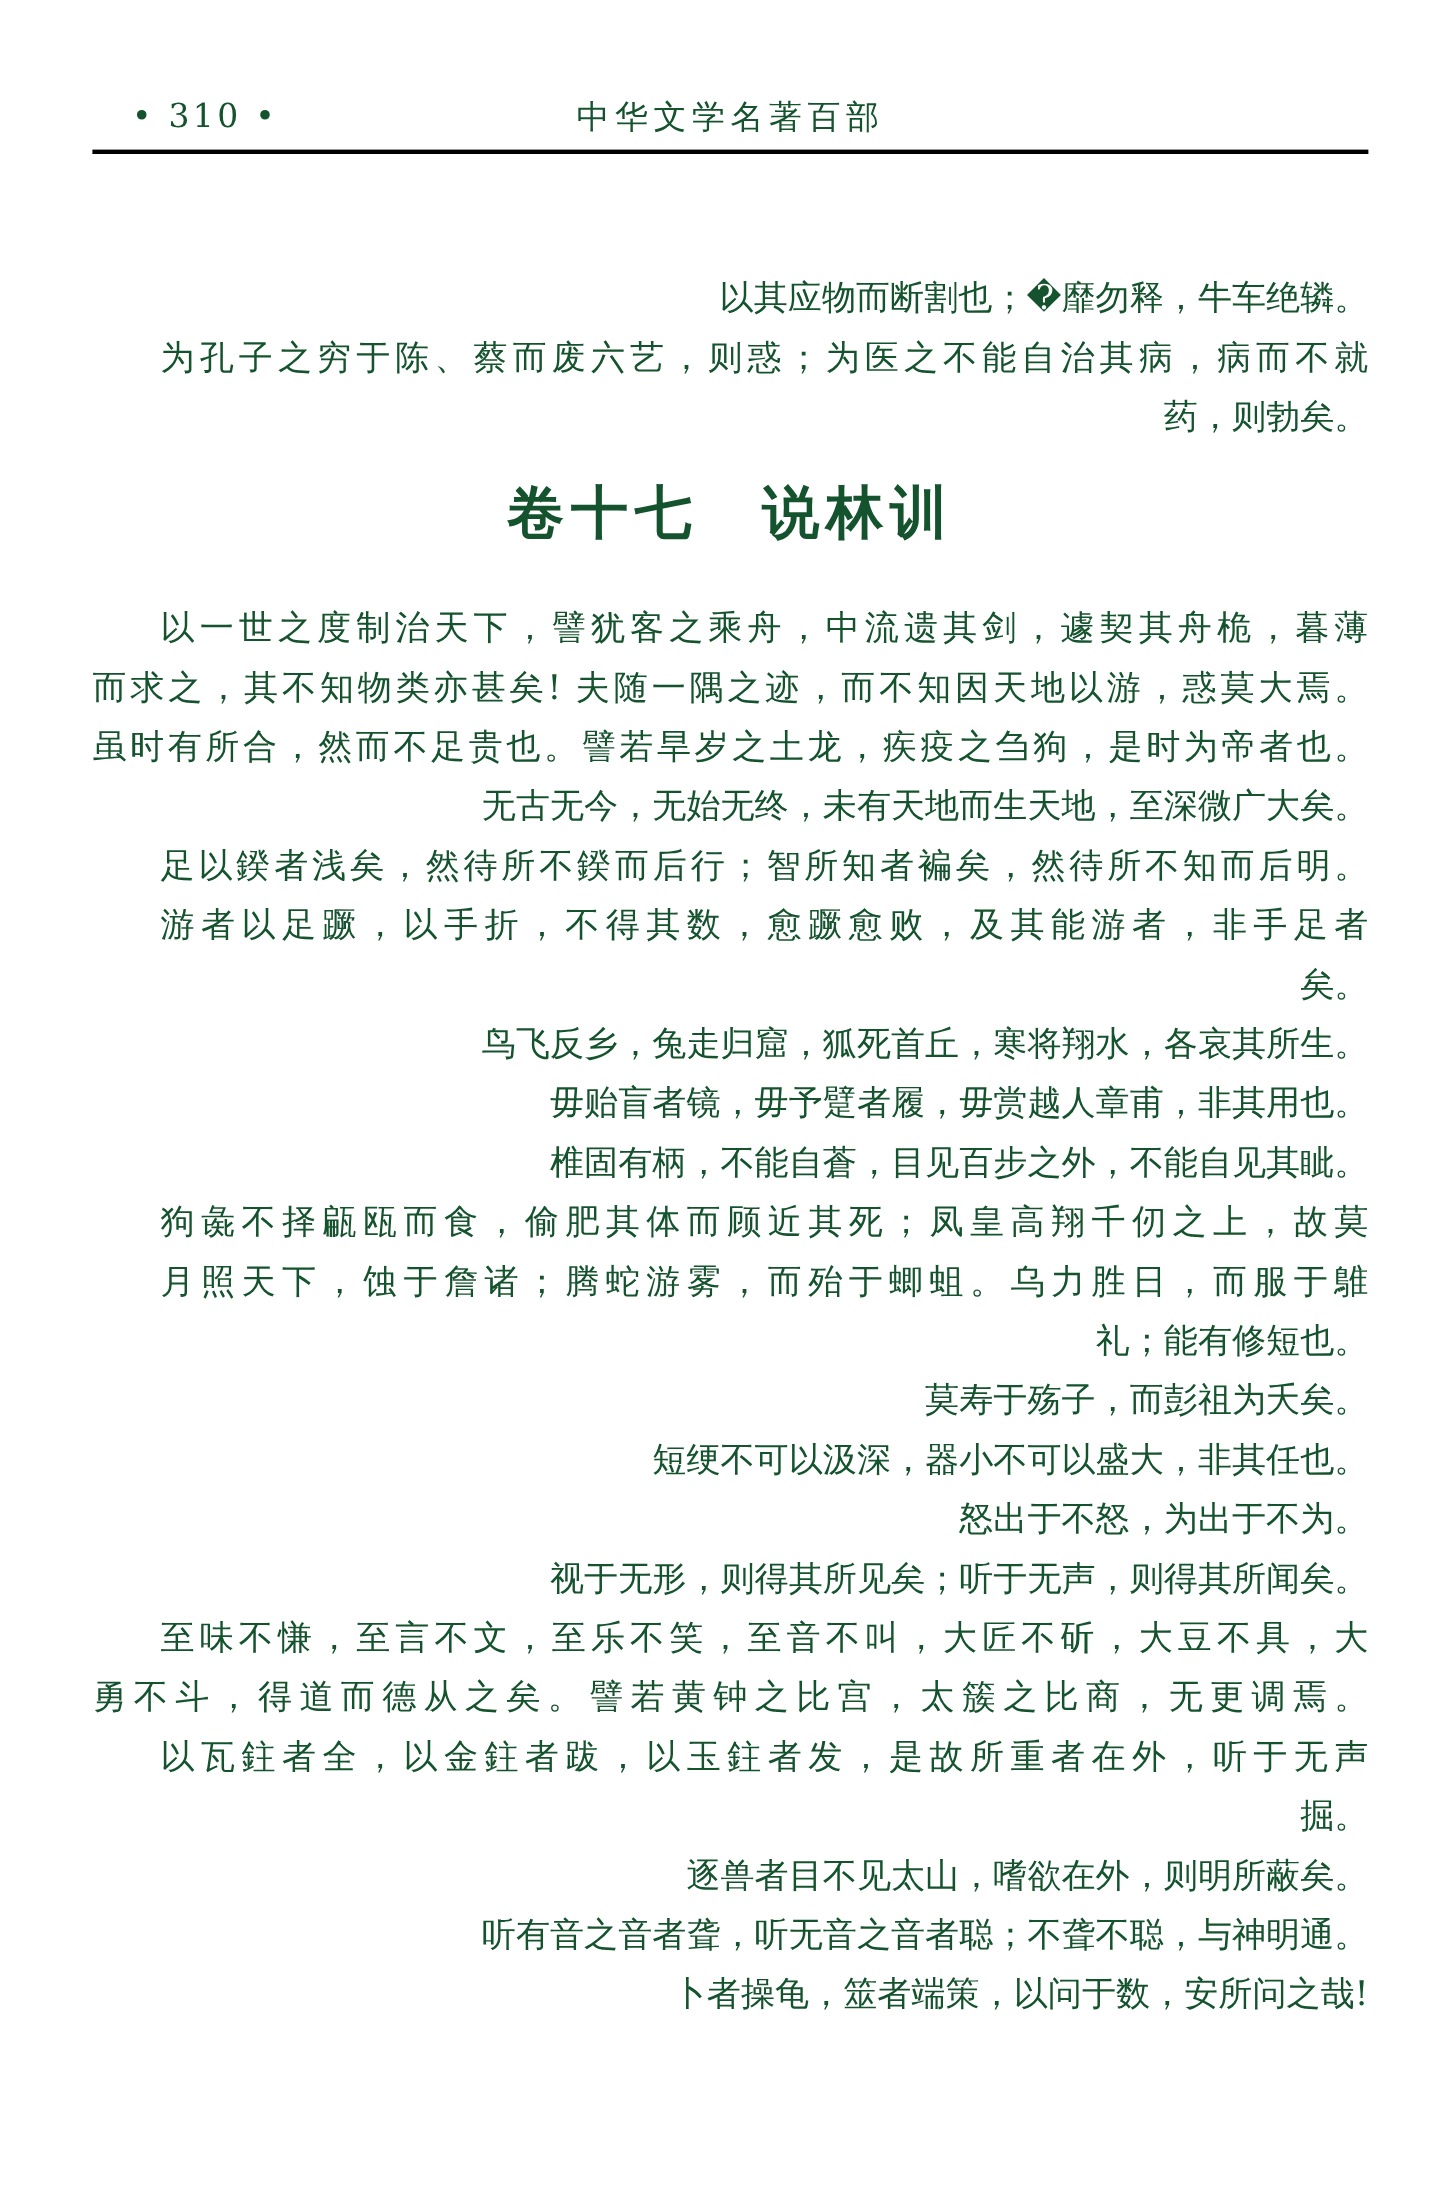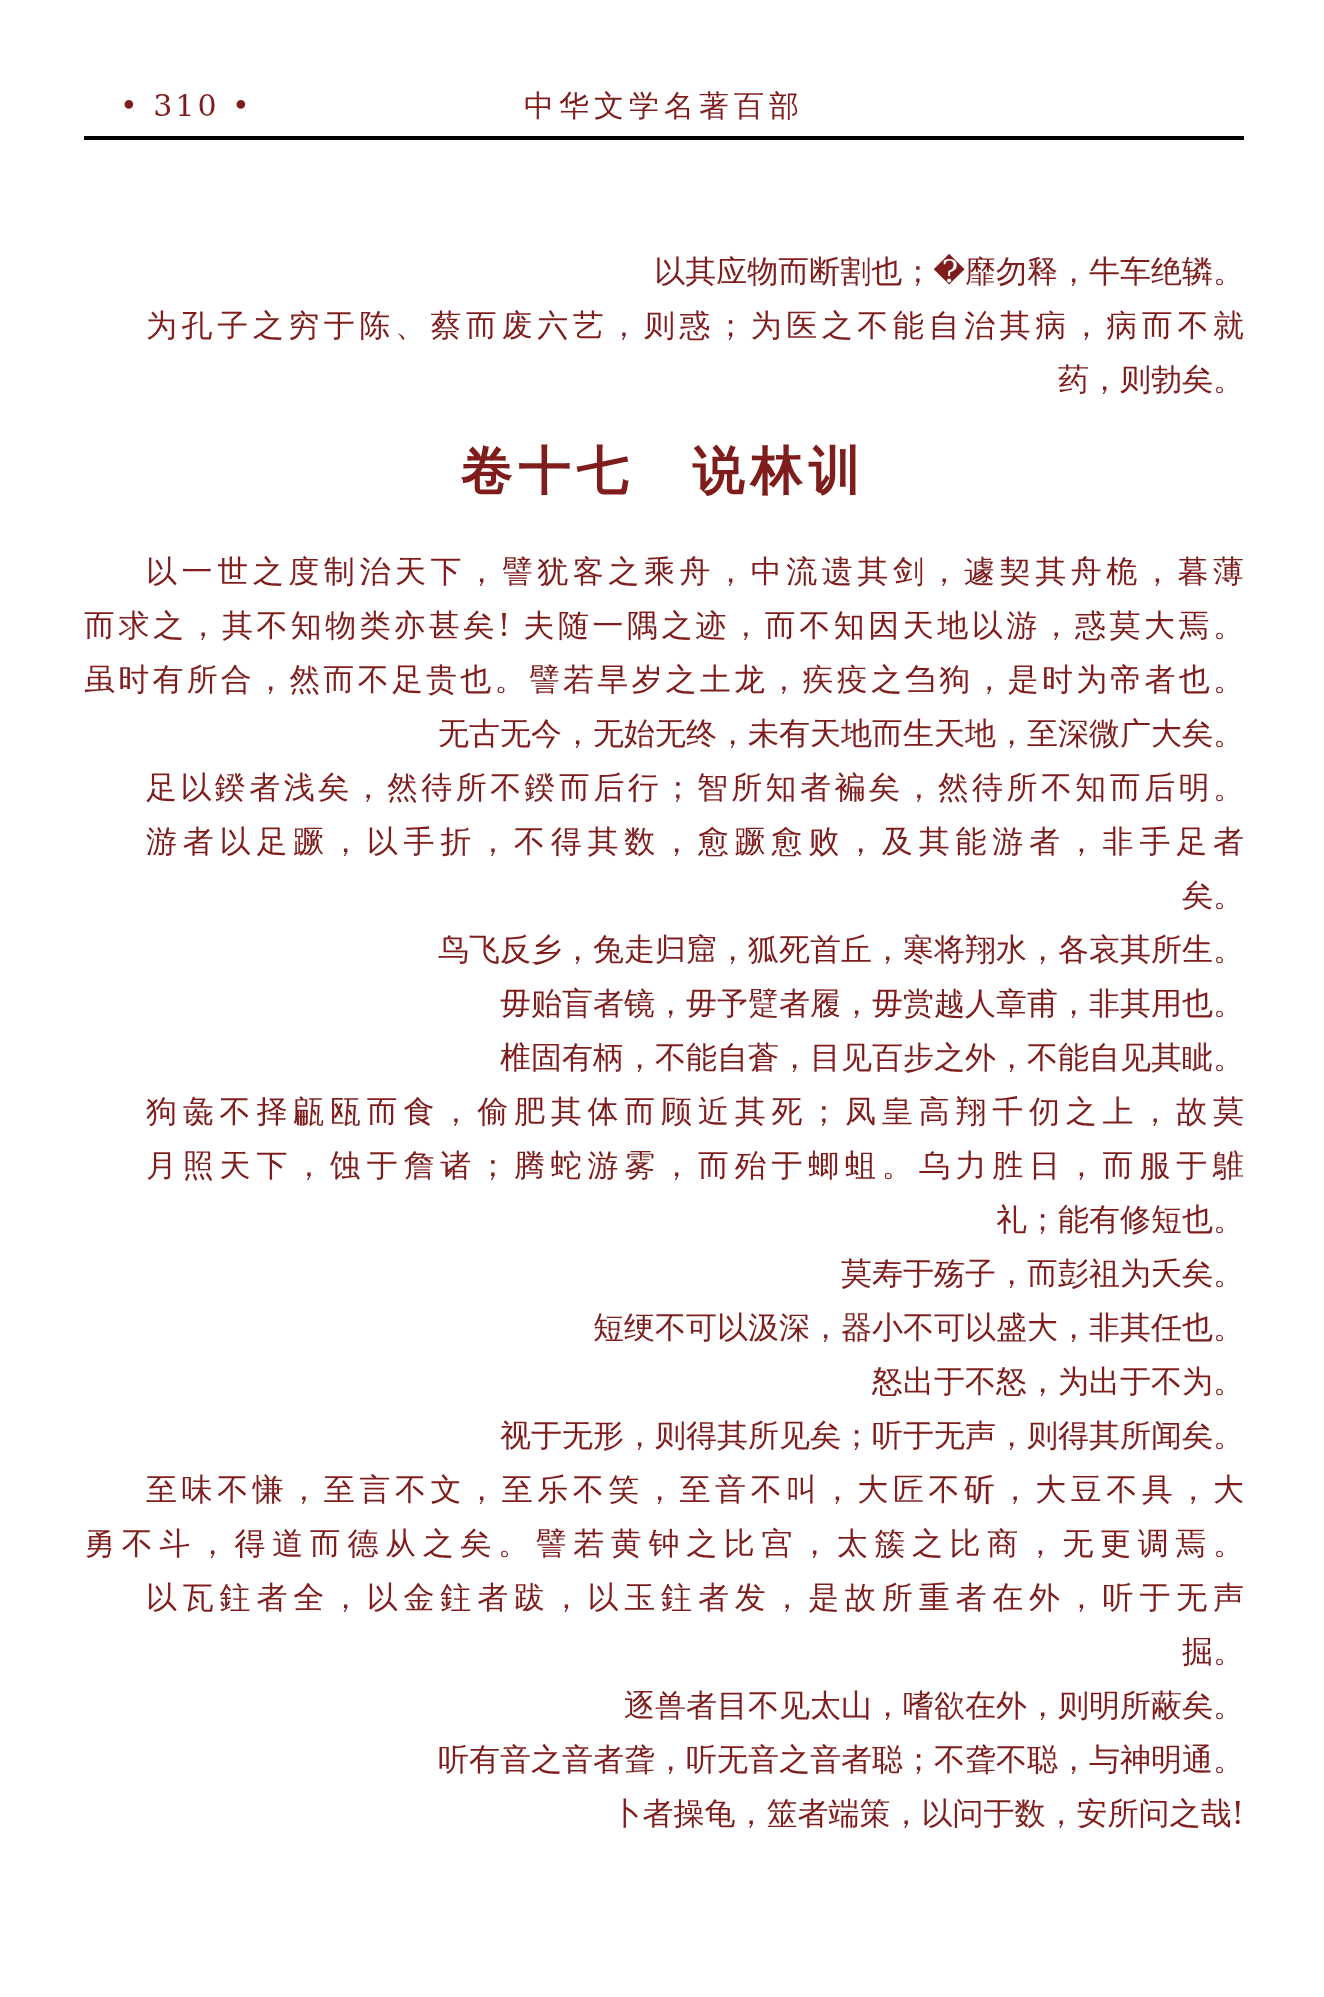--- a/index.html
+++ b/index.html
@@ -3,21 +3,21 @@
 <meta charset="utf-8">
 <style>
   * { margin: 0; padding: 0; box-sizing: border-box; }
   html, body { background: #e8e8e8; }
   .page {
     position: relative;
     width: 1324px;
     height: 1997px;
     margin: 0 auto;
     background: #ffffff;
-    color: #7f1d1d;
+    color: #14532d;
     font-family: "DejaVu Serif", "Liberation Serif", serif;
     padding: 86px 80px 0 84px;
     overflow: hidden;
   }
   .running-header {
     position: relative;
     height: 42px;
   }
   .page-number {
     position: absolute;
@@ -50,21 +50,21 @@
     text-align: right;
     word-break: keep-all;
     overflow: hidden;
   }
   .line.indent { text-indent: 2em; }
   .line.fill {
     text-align: justify;
     text-align-last: justify;
   }
   .chapter-heading {
-    font-family: Liberation Serif, serif;
+    font-family: Liberation Mono, monospace;
     font-weight: bold;
     font-size: 52px;
     line-height: 66px;
     text-align: center;
     letter-spacing: 6px;
     margin: 32px 0 40px 0;
     white-space: nowrap;
   }
 </style>
 </head>

